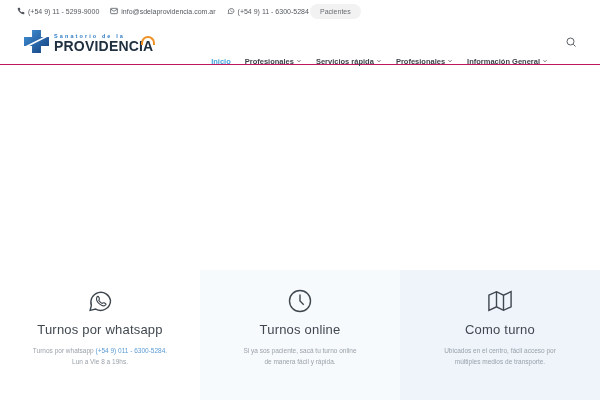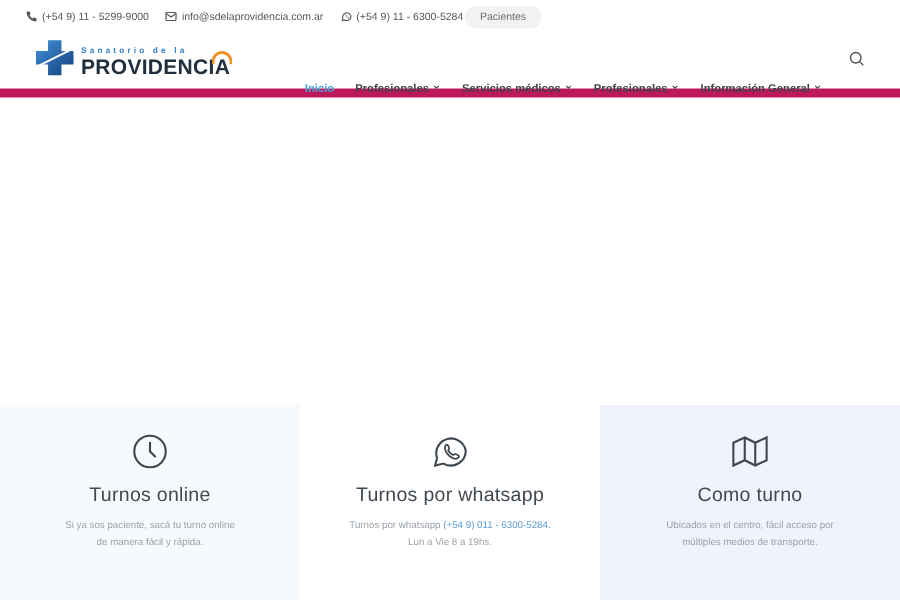--- a/index.html
+++ b/index.html
@@ -7,21 +7,21 @@
         font-family:"Liberation Sans",sans-serif;-webkit-font-smoothing:antialiased;}
 
   
   .topbar{position:absolute;top:0;left:0;right:0;height:22px;display:flex;align-items:center;padding-left:17px;}
   .contact{display:flex;align-items:center;gap:3px;margin-right:11px;font-size:7px;color:#54595f;text-decoration:none;}
   .contact svg{display:block;flex:none;}
   .pill{position:absolute;left:310px;top:4px;height:15px;padding:0 10px;border:none;border-radius:8px;
         background:#f2f2f2;color:#696e73;font-size:7px;font-family:inherit;cursor:pointer;line-height:15px;}
 
   
-  .header{position:absolute;top:22px;left:0;right:0;height:43px;border-bottom:6px solid #be185d;
+  .header{position:absolute;top:22px;left:0;right:0;height:43px;border-bottom:1px solid #be185d;
           display:flex;align-items:center;padding:0 23px;box-sizing:border-box;background:#fff;}
   .logo{display:flex;align-items:center;gap:4px;text-decoration:none;}
   .logo-text{display:flex;flex-direction:column;}
   .logo-tagline{font-size:5.5px;letter-spacing:2.1px;color:#2e7cc4;font-weight:bold;white-space:nowrap;line-height:7px;}
   .logo-name{font-size:14px;font-weight:bold;color:#20303f;letter-spacing:.2px;line-height:13px;position:relative;display:inline-block;}
   .logo-arc{position:absolute;right:-2px;top:-4px;width:10px;height:7px;border:2px solid #ef9223;border-bottom:none;
             border-radius:7px 7px 0 0;}
   nav{margin-left:auto;display:flex;align-items:center;gap:14px;}
   .nav-item{display:flex;align-items:center;gap:2px;font-size:7.5px;font-weight:bold;color:#3d434a;
             text-decoration:none;white-space:nowrap;cursor:pointer;margin-top:36px;}
@@ -105,21 +105,21 @@
       </a>
       <a class="nav-item">
         <span>Profesionales</span>
         <span>
           <svg width="6" height="6" viewBox="0 0 24 24" fill="none" stroke="#3d434a" stroke-width="3">
               <polyline points="6 9 12 15 18 9"></polyline>
             </svg>
         </span>
       </a>
       <a class="nav-item">
-        <span>Servicios médicos</span>
+        <span>Servicios rápida</span>
         <span>
           <svg width="6" height="6" viewBox="0 0 24 24" fill="none" stroke="#3d434a" stroke-width="3">
               <polyline points="6 9 12 15 18 9"></polyline>
             </svg>
         </span>
       </a>
       <a class="nav-item">
         <span>Profesionales</span>
         <span>
           <svg width="6" height="6" viewBox="0 0 24 24" fill="none" stroke="#3d434a" stroke-width="3">
@@ -143,45 +143,45 @@
           </svg>
         </span>
       </button>
     </nav>
   </div>
 
   <div class="hero"></div>
 
   <div class="cards">
 
+    <div class="card card-1">
+      <span class="card-icon">
+        <svg width="28" height="28" viewBox="0 0 24 24" fill="none" stroke="#3e464e" stroke-width="1.2">
+          <path d="M21 11.5a8.5 8.5 0 0 1-12.7 7.4L3.5 20l1.1-4.2A8.5 8.5 0 1 1 21 11.5z"></path>
+          <path d="M9.3 8.8c.5-1 1.2-1 1.7 0l.4.9c.2.5 0 1.2-.4 1.6 0 0 .4.9 1.2 1.6.8.8 1.7 1.1 1.7 1.1.4-.4 1.1-.6 1.6-.4l.9.4c1 .5 1 1.2 0 1.7-.7.7-2.5.6-4.6-1-2.1-1.6-3.2-4.2-2.5-5.9z" stroke-width="1"></path>
+        </svg>
+      </span>
+      <div class="card-title">Turnos por whatsapp</div>
+      <div class="card-body">
+        <span>Turnos por whatsapp </span><a class="card-link">(+54 9) 011 - 6300-5284.</a>
+        <div>Lun a Vie 8 a 19hs.</div>
+      </div>
+    </div>
+
     <div class="card card-2">
       <span class="card-icon">
         <svg width="28" height="28" viewBox="0 0 24 24" fill="none" stroke="#3e464e" stroke-width="1.2">
           <circle cx="12" cy="12" r="9"></circle>
           <polyline points="12 6.5 12 12 15.2 15.2"></polyline>
         </svg>
       </span>
       <div class="card-title">Turnos online</div>
       <div class="card-body">
         <div>Si ya sos paciente, sacá tu turno online</div>
         <div>de manera fácil y rápida.</div>
-      </div>
-    </div>
-
-    <div class="card card-1">
-      <span class="card-icon">
-        <svg width="28" height="28" viewBox="0 0 24 24" fill="none" stroke="#3e464e" stroke-width="1.2">
-          <path d="M21 11.5a8.5 8.5 0 0 1-12.7 7.4L3.5 20l1.1-4.2A8.5 8.5 0 1 1 21 11.5z"></path>
-          <path d="M9.3 8.8c.5-1 1.2-1 1.7 0l.4.9c.2.5 0 1.2-.4 1.6 0 0 .4.9 1.2 1.6.8.8 1.7 1.1 1.7 1.1.4-.4 1.1-.6 1.6-.4l.9.4c1 .5 1 1.2 0 1.7-.7.7-2.5.6-4.6-1-2.1-1.6-3.2-4.2-2.5-5.9z" stroke-width="1"></path>
-        </svg>
-      </span>
-      <div class="card-title">Turnos por whatsapp</div>
-      <div class="card-body">
-        <span>Turnos por whatsapp </span><a class="card-link">(+54 9) 011 - 6300-5284.</a>
-        <div>Lun a Vie 8 a 19hs.</div>
       </div>
     </div>
 
     <div class="card card-3">
       <span class="card-icon">
         <svg width="28" height="28" viewBox="0 0 24 24" fill="none" stroke="#3e464e" stroke-width="1.2">
           <polygon points="2.5 7 9 4 15 7 21.5 4 21.5 17 15 20 9 17 2.5 20 2.5 7"></polygon>
           <line x1="9" y1="4" x2="9" y2="17"></line>
           <line x1="15" y1="7" x2="15" y2="20"></line>
         </svg>

